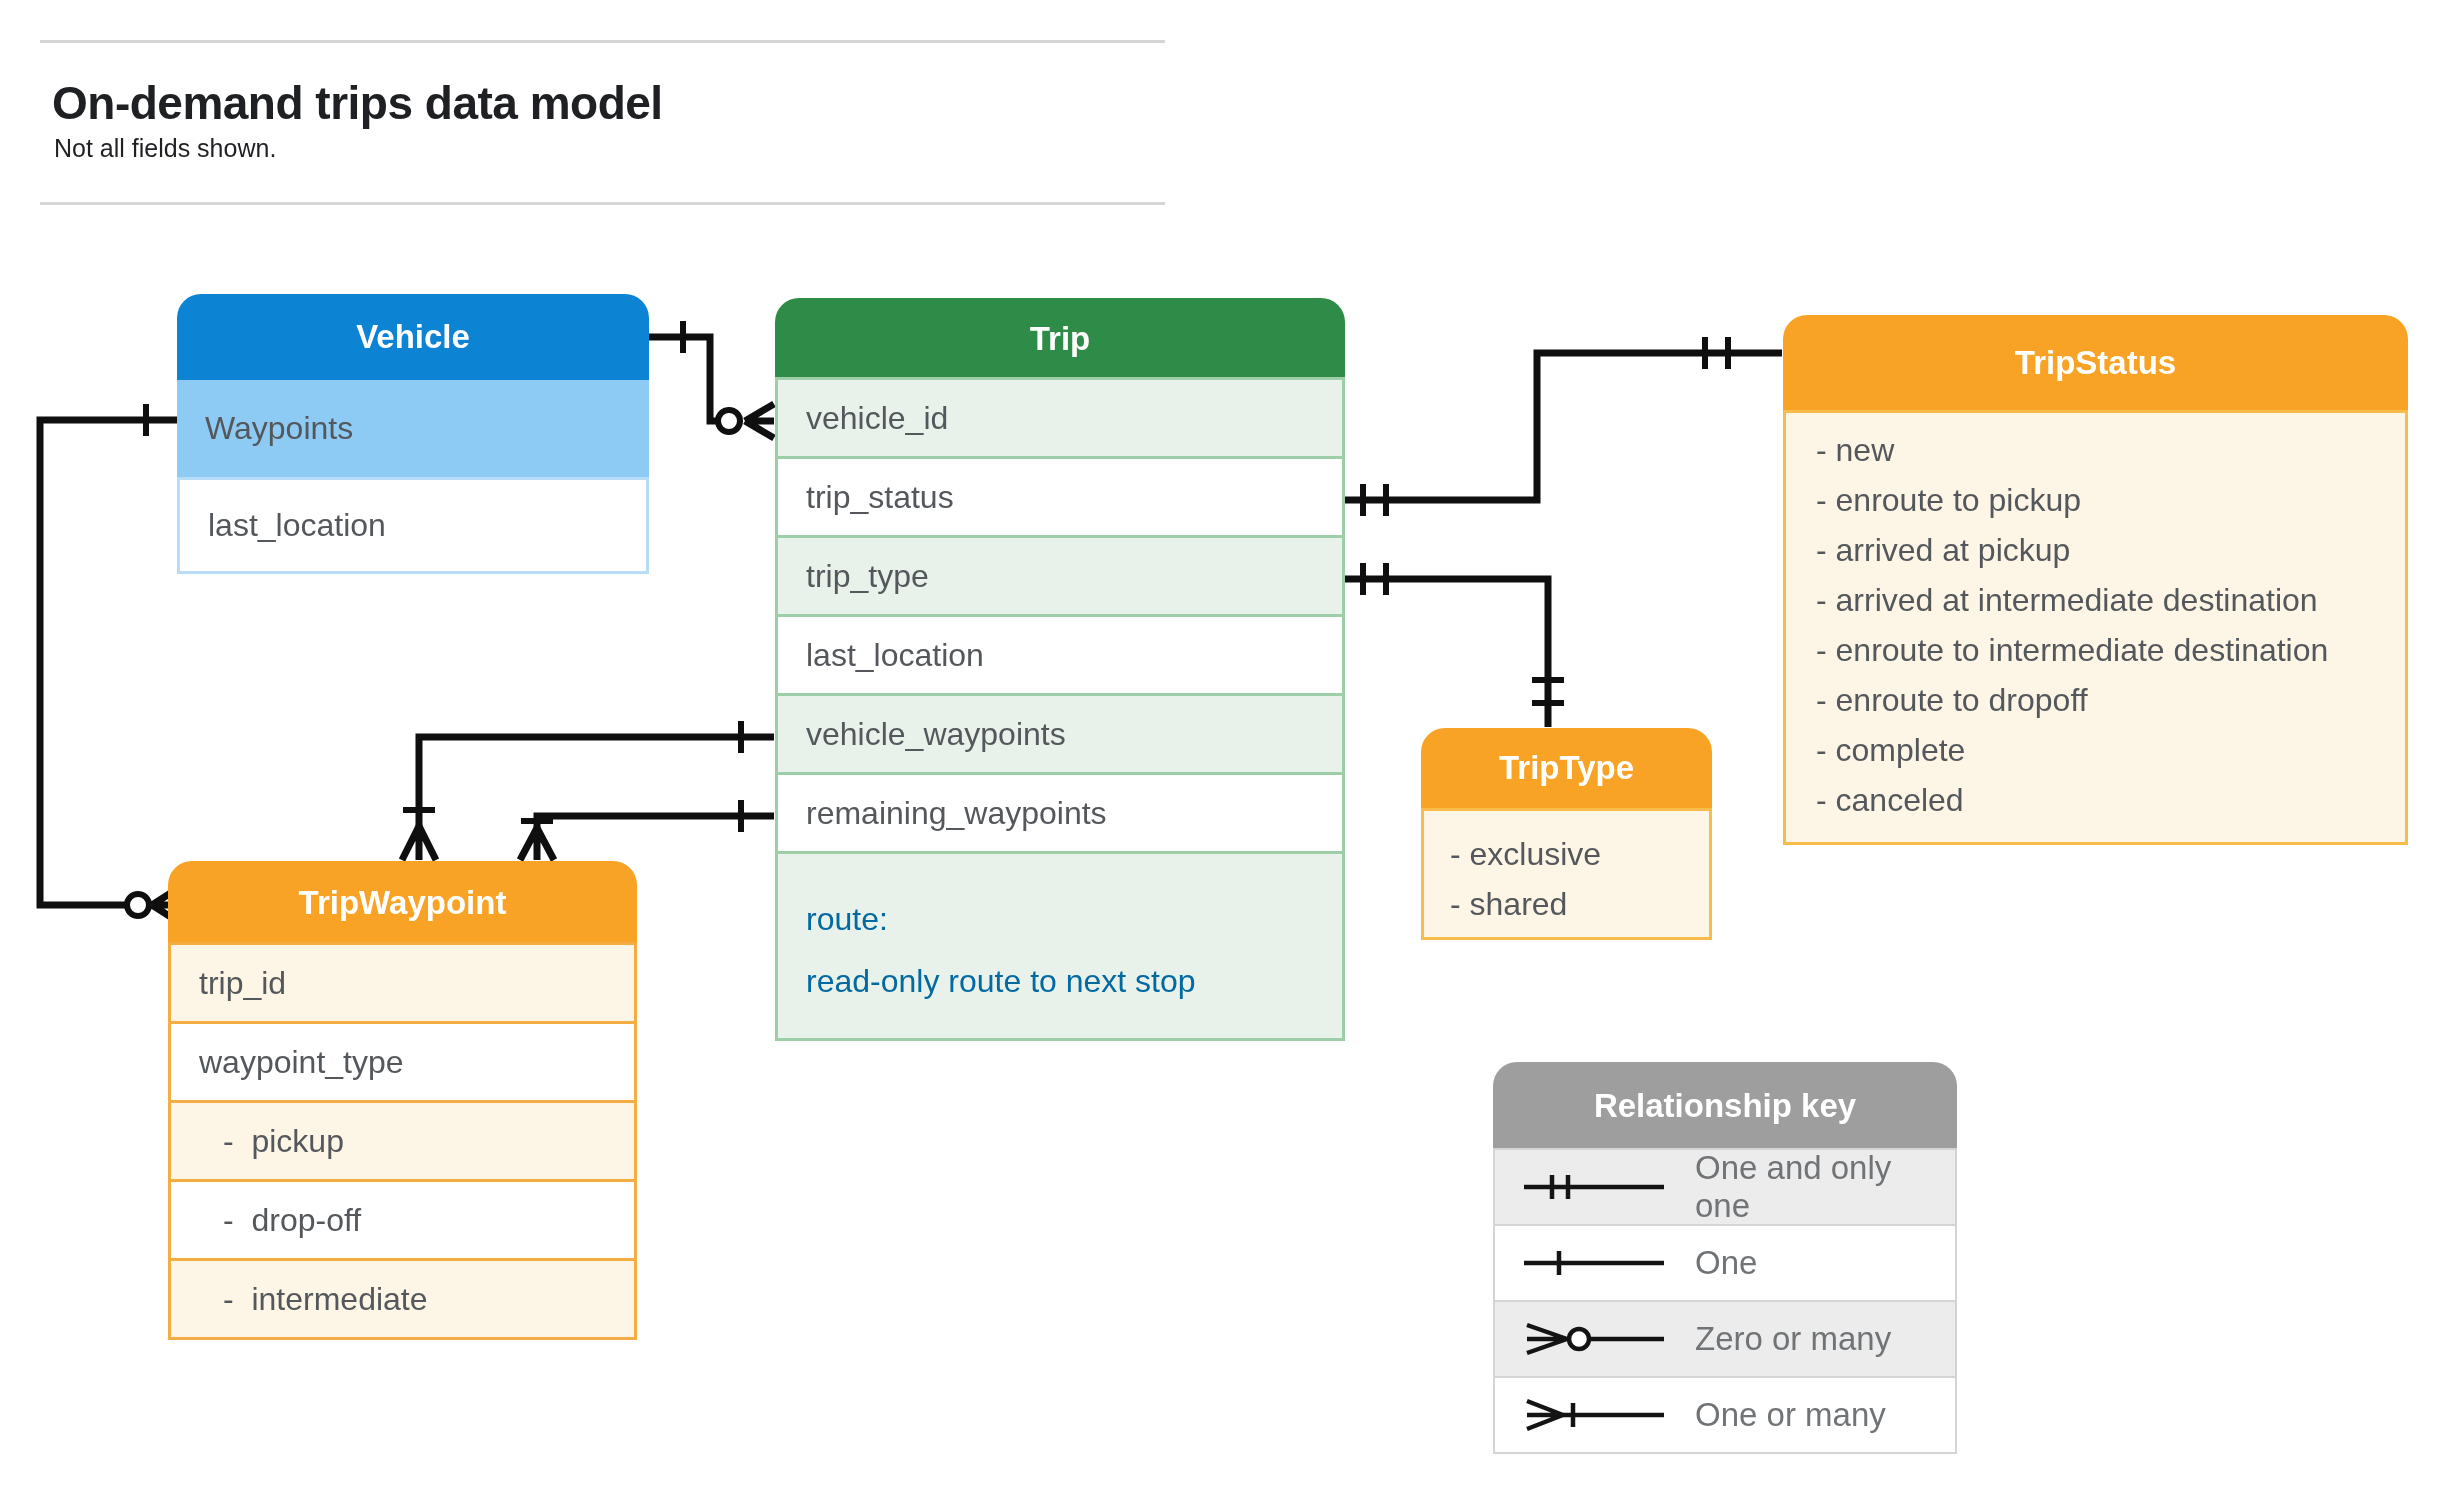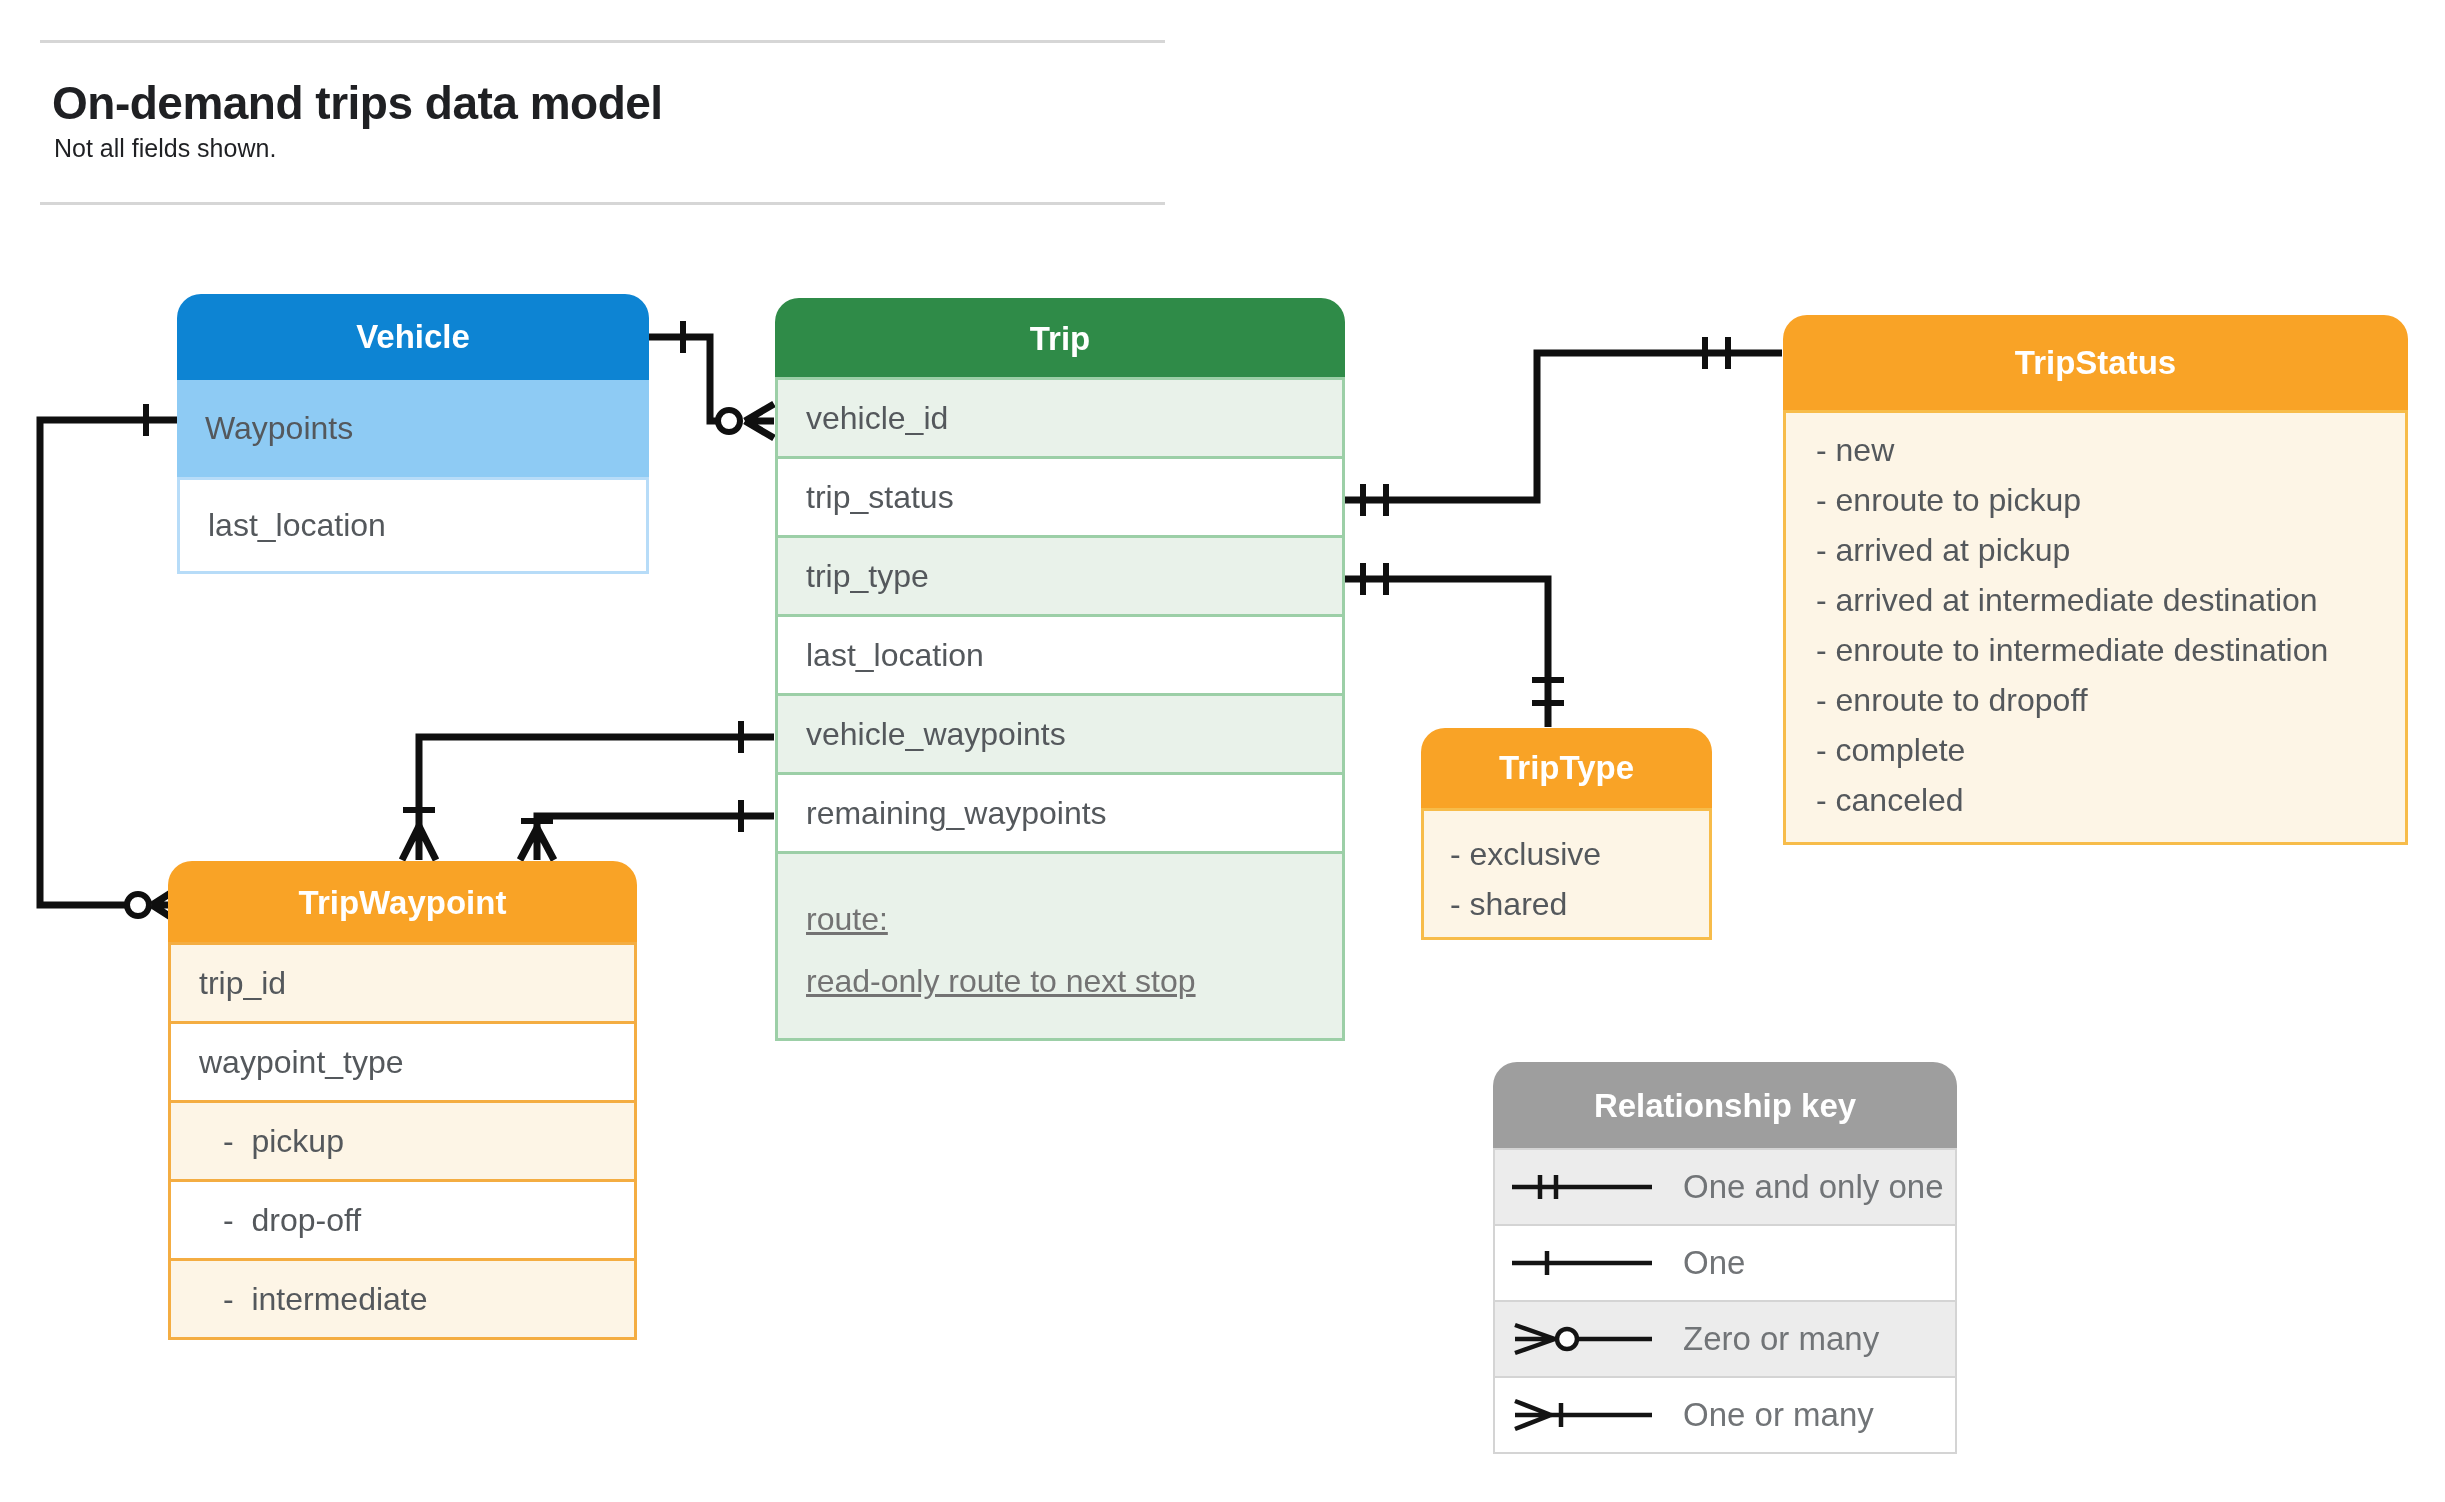--- a/index.html
+++ b/index.html
@@ -40,21 +40,21 @@
 
   
   .trip { left:775px; top:298px; width:570px; }
   .trip .hdr { height:82px; background:#2f8b48; }
   .trip .row { height:82px; border:3px solid #9ccfa7; margin-top:-3px; background:#fff; }
   .trip .row:first-of-type { margin-top:0; }
   .trip .row.tint { background:#e9f2ea; }
   .trip .route-row {
     height:190px; border:3px solid #9ccfa7; margin-top:-3px;
     background:#e9f2ea; padding:34px 0 0 28px;
-    font-size:32px; color:#737373;text-decoration:underline;
+    font-size:32px; color:#0369a1;
   }
   .trip .route-row div { line-height:62px; }
 
   
   .orange .hdr { background:#f9a326; }
   .orange-body {
     background:#fdf5e6; border:3px solid #f7bc4a;
     font-size:32px; color:#54585c;
   }
   .tripstatus { left:1783px; top:315px; width:625px; }
@@ -73,21 +73,21 @@
   .tripwaypoint .row:first-of-type { margin-top:0; }
   .tripwaypoint .row.tint { background:#fdf5e6; }
   .tripwaypoint .row.indent { padding-left:52px; white-space:pre; }
 
   
   .key { left:1493px; top:1062px; width:464px; }
   .key .hdr { height:88px; background:#9e9e9e; font-size:33px; }
   .key .krow {
     display:flex; align-items:center;
     height:78px; border:2px solid #d4d4d4; margin-top:-2px;
-    background:#fff; padding-left:12px;
+    background:#fff; padding-left:24px;
   }
   .key .krow.tint { background:#ececec; }
   .key .krow .sym { flex:0 0 150px; }
   .key .krow .lbl { margin-left:26px; font-size:33px; color:#717477; }
 
   .connectors { position:absolute; left:0; top:0; }
 </style>
 </head>
 <body>
 

